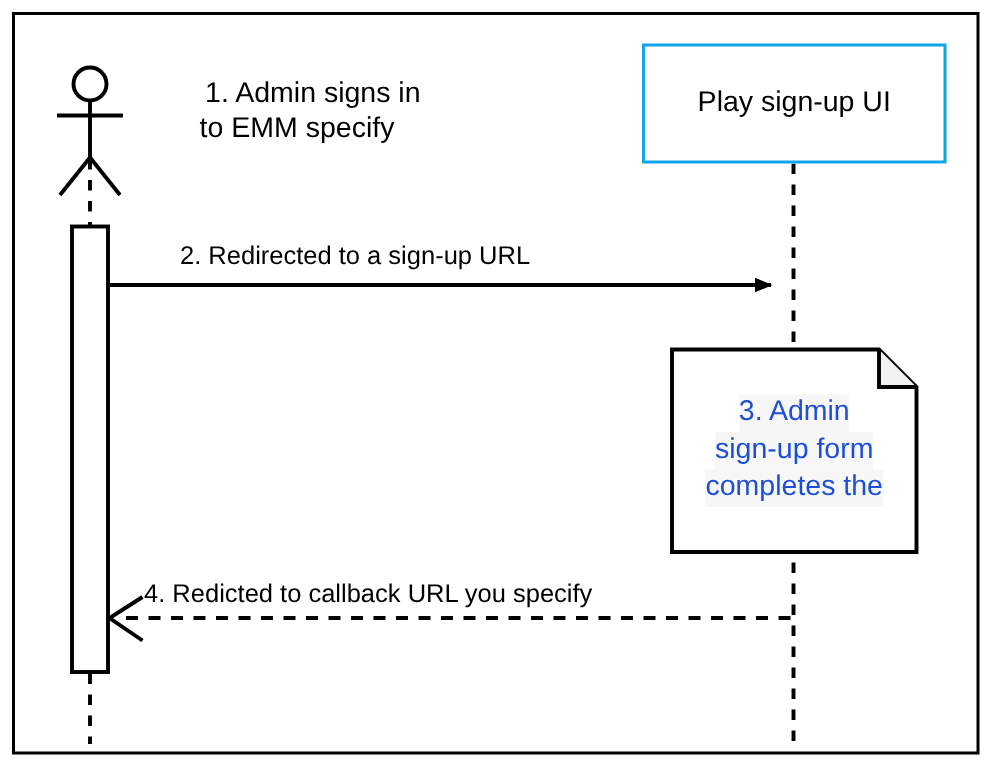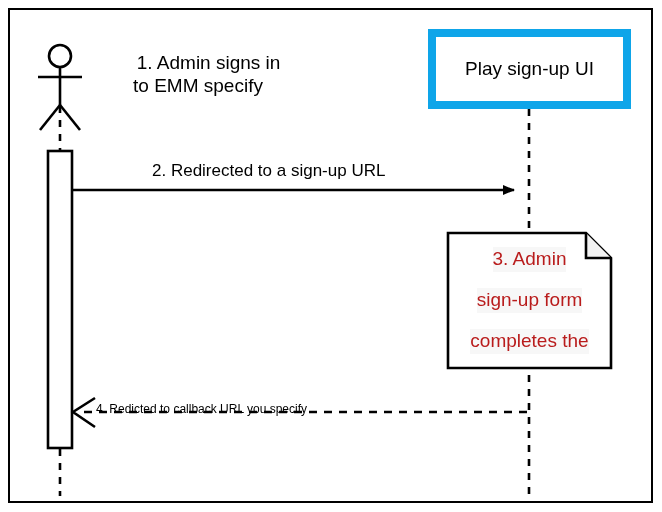--- a/index.html
+++ b/index.html
@@ -54,73 +54,71 @@
     text-align: center;
   }
   #actor-caption .line2 { display: block; }
   
   #participant-box {
     position: absolute;
     left: 428px;
     top: 29px;
     width: 203px;
     height: 80px;
-    border: 8px solid #0ea5e9;
+    border: 2px solid #0ea5e9;
     box-sizing: border-box;
     background: #ffffff;
   }
   #participant-box .box-label {
     position: absolute;
     left: 0;
     top: 0;
     width: 100%;
     height: 100%;
     display: flex;
     align-items: center;
     justify-content: center;
     font-size: 19px;
     color: #000000;
     font-family: "Liberation Sans", sans-serif;
   }
   
   #msg2-label {
-    left: 152px;
+    left: 120px;
     top: 161px;
     font-size: 17px;
   }
   
   #msg4-label {
     left: 96px;
     top: 386px;
-    font-size: 12px;
-    margin-top: 16px;
+    font-size: 17px;
   }
   
   #note-box {
     position: absolute;
     left: 447px;
     top: 232px;
     width: 165px;
     height: 137px;
   }
   #note-box .note-text {
     position: absolute;
     left: 0;
     top: 0;
     width: 165px;
     height: 137px;
     display: flex;
     flex-direction: column;
     align-items: center;
     justify-content: center;
     font-size: 19px;
-    color: #b91c1c;
+    color: #1d4ed8;
     text-align: center;
     line-height: 1.30;
-    gap: 16px;
   }
   #note-box .note-text span {
     display: block;
     background: #f7f7f7;
   }
 </style>
 </head>
 <body>
 
 <div id="diagram-root">

